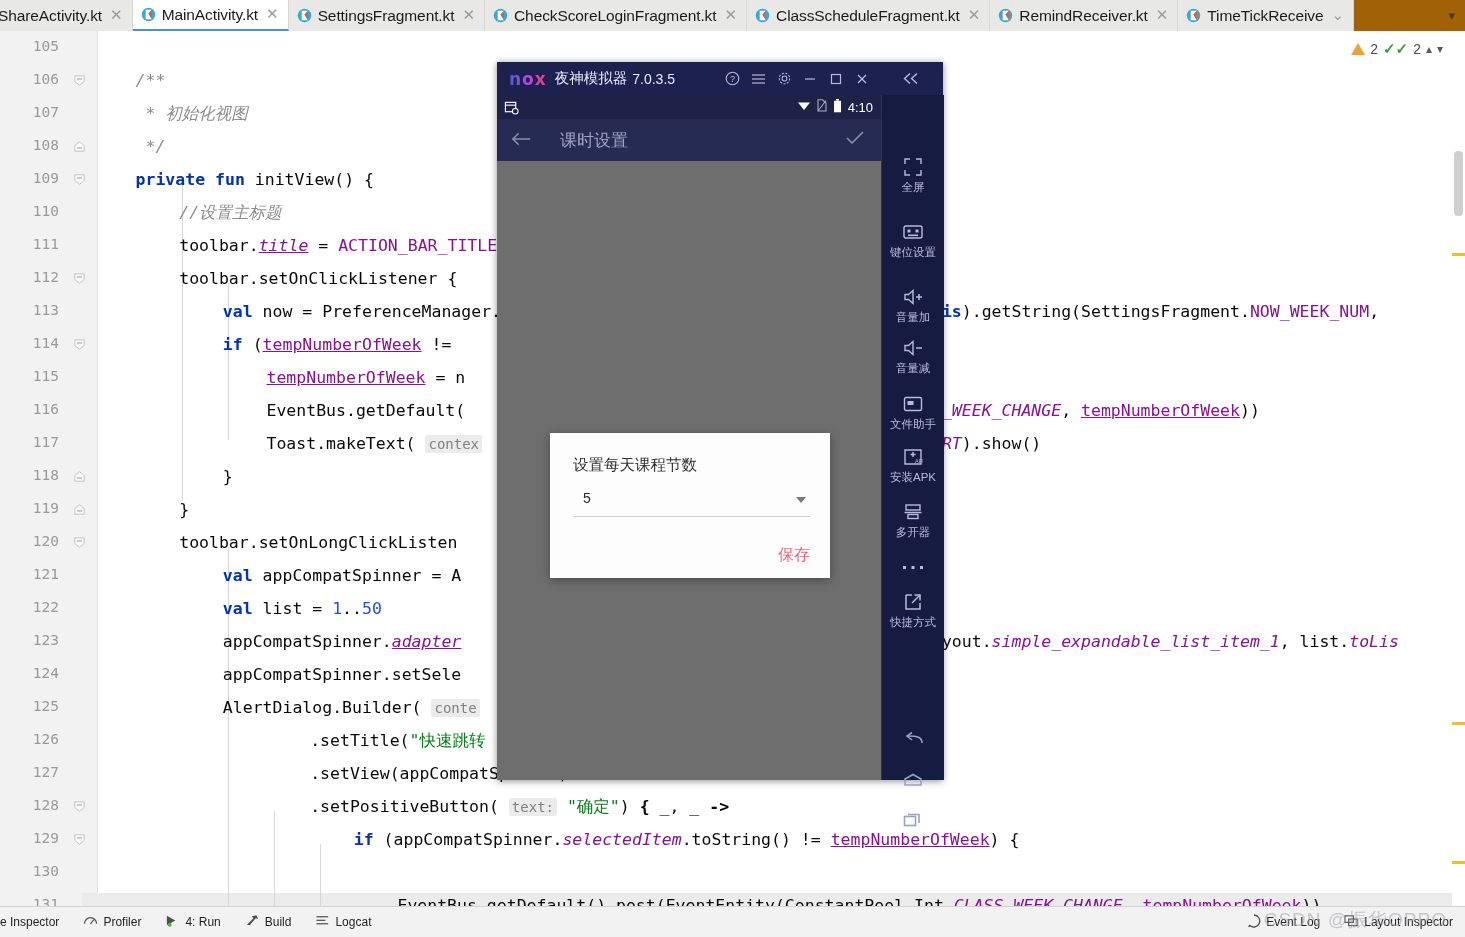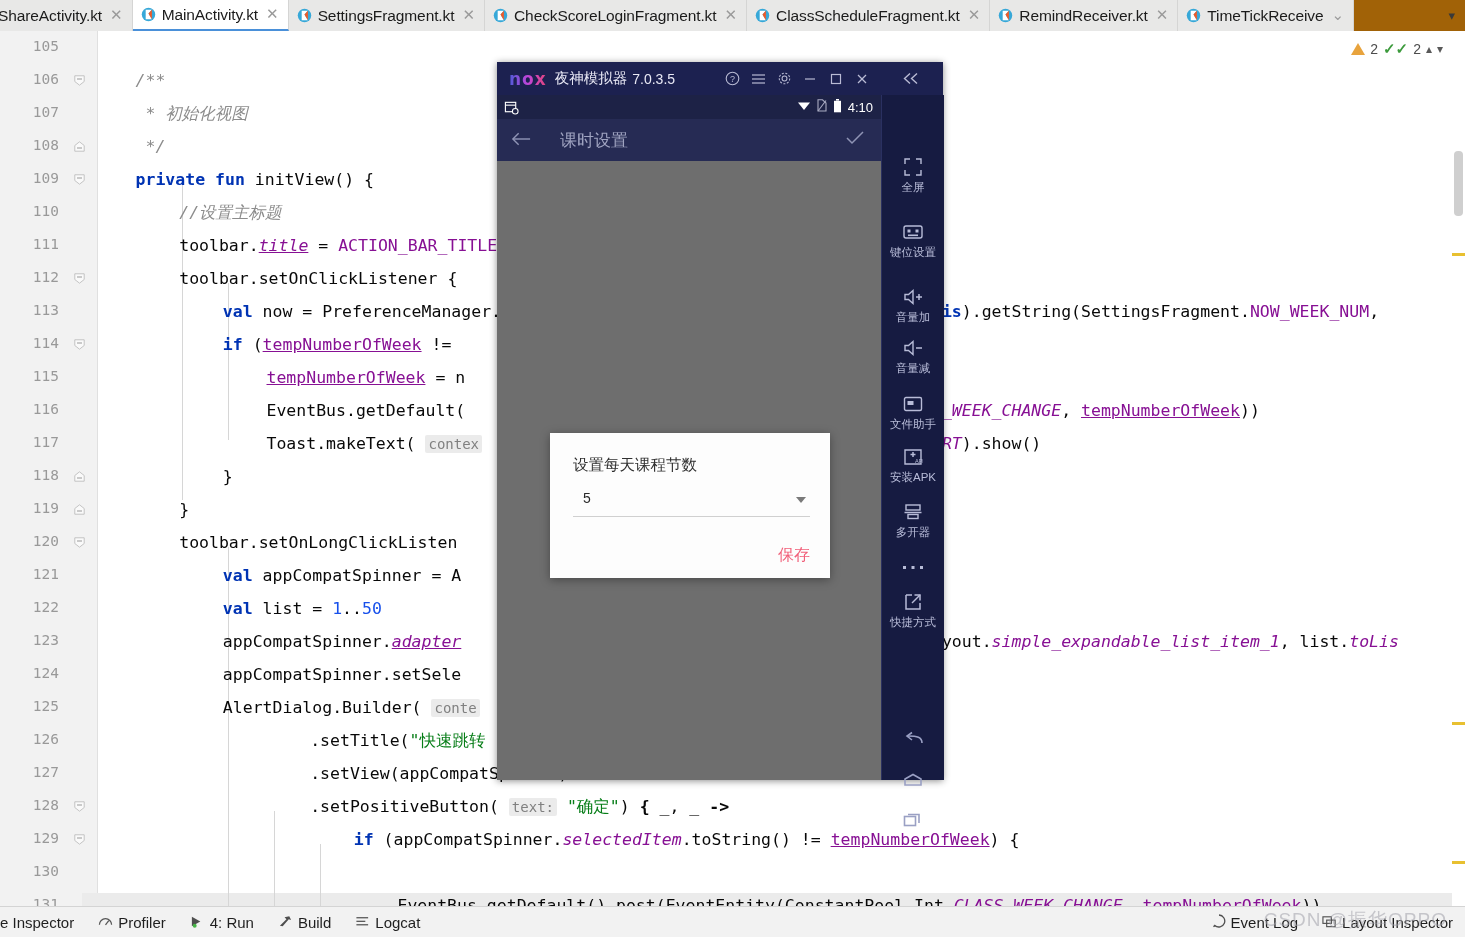--- a/index.html
+++ b/index.html
@@ -217,21 +217,21 @@
   }
 
   
   #statusbar {
     position: absolute; left: 0; bottom: 0; width: 1465px; height: 30px;
     background: #f2f2f2; border-top: 1px solid #d4d4d4;
     display: flex; align-items: center;
   }
   .sb-item {
     display: flex; align-items: center; gap: 5px;
-    font-size: 15px; color: #1f1f1f; margin-right: 24px; text-align: right;
+    font-size: 12px; color: #1f1f1f; margin-right: 24px; text-align: right;
   }
   #sb-right { position: absolute; right: 12px; display: flex; align-items: center; }
   #watermark {
     position: absolute; right: 18px; bottom: 4px;
     font-size: 19px; color: rgba(160,160,170,0.55);
     letter-spacing: 1px; pointer-events: none; z-index: 30;
     font-family: "Liberation Sans", sans-serif;
   }
 </style>
 </head>

